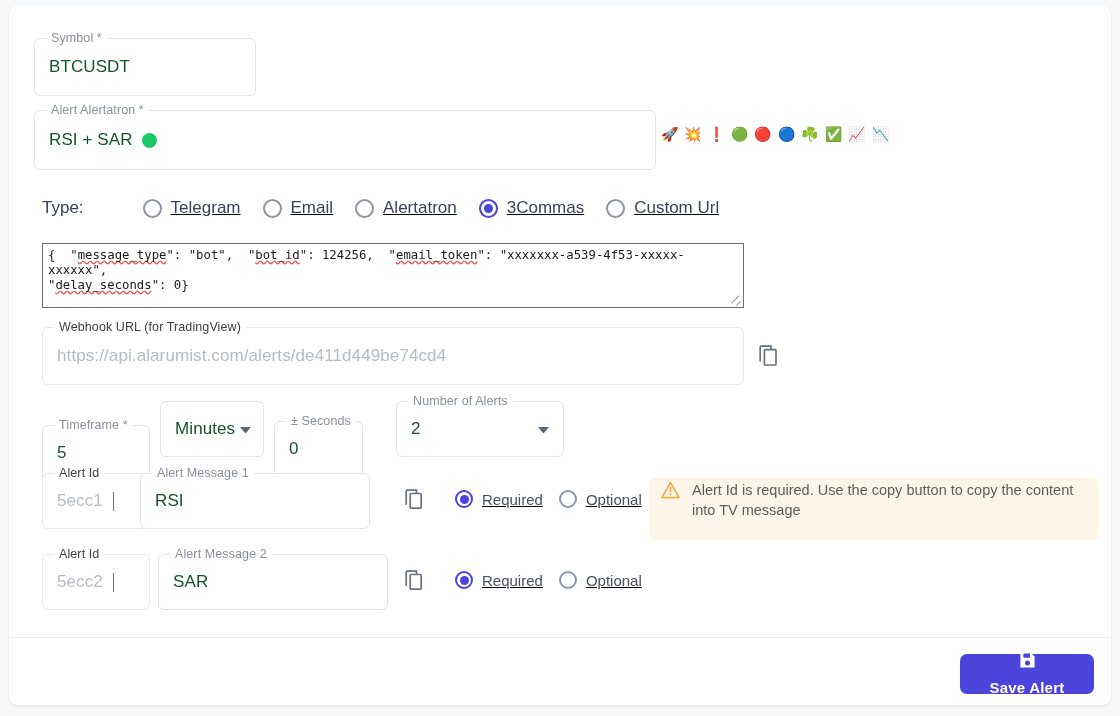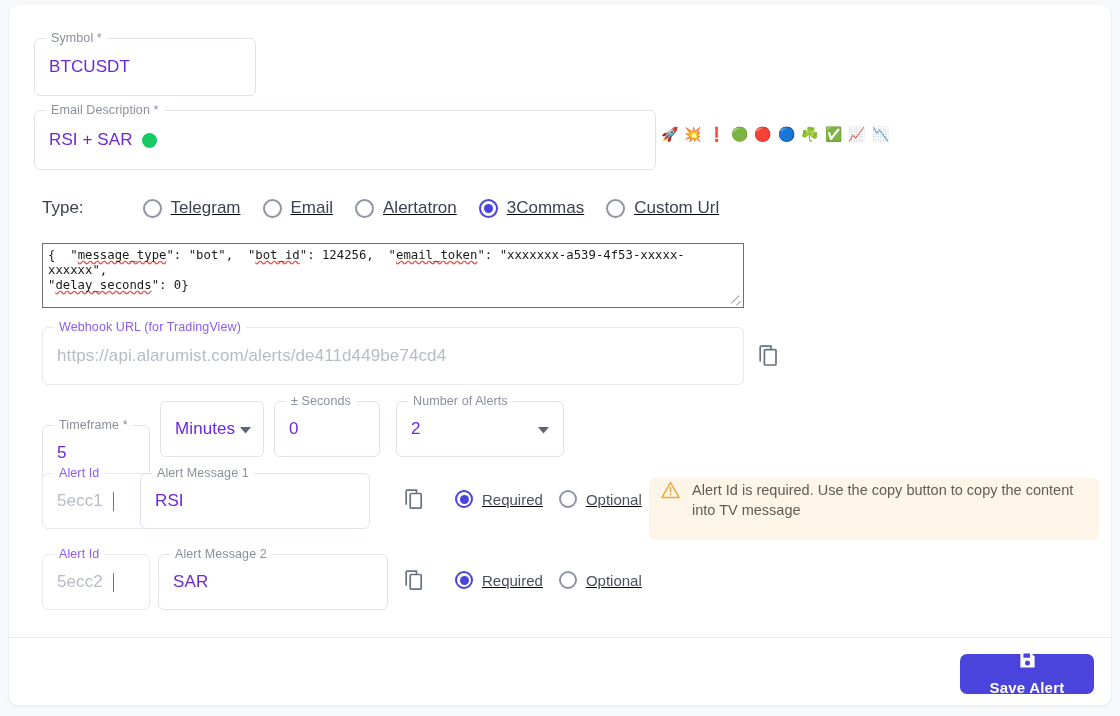--- a/index.html
+++ b/index.html
@@ -58,30 +58,30 @@
     line-height: 14px;
     white-space: nowrap;
     letter-spacing: .1px;
   }
   .ofield > .ovalue {
     position: absolute;
     left: 14px;
     top: 50%;
     transform: translateY(-50%);
     font-size: 17px;
-    color: #6d28d9;
+    color: #14532d;
     letter-spacing: .1px;
     white-space: nowrap;
     display: flex;
     align-items: center;
     gap: 9px;
   }
   .ofield > .ovalue.placeholder { color: #b6bbc4; }
   .ofield.ghost { border-color: #e7e9ee; }
-  .ofield.ghost > .olabel { color: #8b5cf6; }
+  .ofield.ghost > .olabel { color: #404040; }
 
   .green-dot {
     display: inline-block;
     width: 15px; height: 15px;
     border-radius: 50%;
     background: #18c964;
   }
   .caret {
     display: inline-block;
     width: 1px;
@@ -244,21 +244,21 @@
 
 <div class="page">
   <div class="card">
 
     <div class="ofield" style="left:25px; top:33px; width:222px; height:58px;">
       <span class="olabel">Symbol *</span>
       <span class="ovalue">BTCUSDT</span>
     </div>
 
     <div class="ofield" style="left:25px; top:105px; width:622px; height:60px;">
-      <span class="olabel">Email Description *</span>
+      <span class="olabel">Alert Alertatron *</span>
       <span class="ovalue">
         <span>RSI + SAR</span>
         <span class="green-dot"></span>
       </span>
     </div>
 
     <div class="emoji-strip">
       <span>🚀</span>
       <span>💥</span>
       <span>❗</span>
@@ -321,21 +321,21 @@
 
     <div class="ofield" style="left:151px; top:396px; width:104px; height:56px;">
       <span class="ovalue">Minutes</span>
       <span class="sel-arrow" style="position:absolute; right:12px; top:50%; transform:translateY(-50%);">
         <svg width="11" height="7" viewBox="0 0 11 7">
             <path d="M0 0 L5.5 6.5 L11 0 Z" fill="#5b6472"></path>
           </svg>
       </span>
     </div>
 
-    <div class="ofield" style="left:265px; top:396px; width:106px; height:56px;">
+    <div class="ofield" style="left:265px; top:416px; width:89px; height:56px;">
       <span class="olabel">± Seconds</span>
       <span class="ovalue">0</span>
     </div>
 
     <div class="ofield" style="left:387px; top:396px; width:168px; height:56px;">
       <span class="olabel">Number of Alerts</span>
       <span class="ovalue">2</span>
       <span class="sel-arrow" style="position:absolute; right:14px; top:50%; transform:translateY(-50%);">
         <svg width="11" height="7" viewBox="0 0 11 7">
             <path d="M0 0 L5.5 6.5 L11 0 Z" fill="#5b6472"></path>

